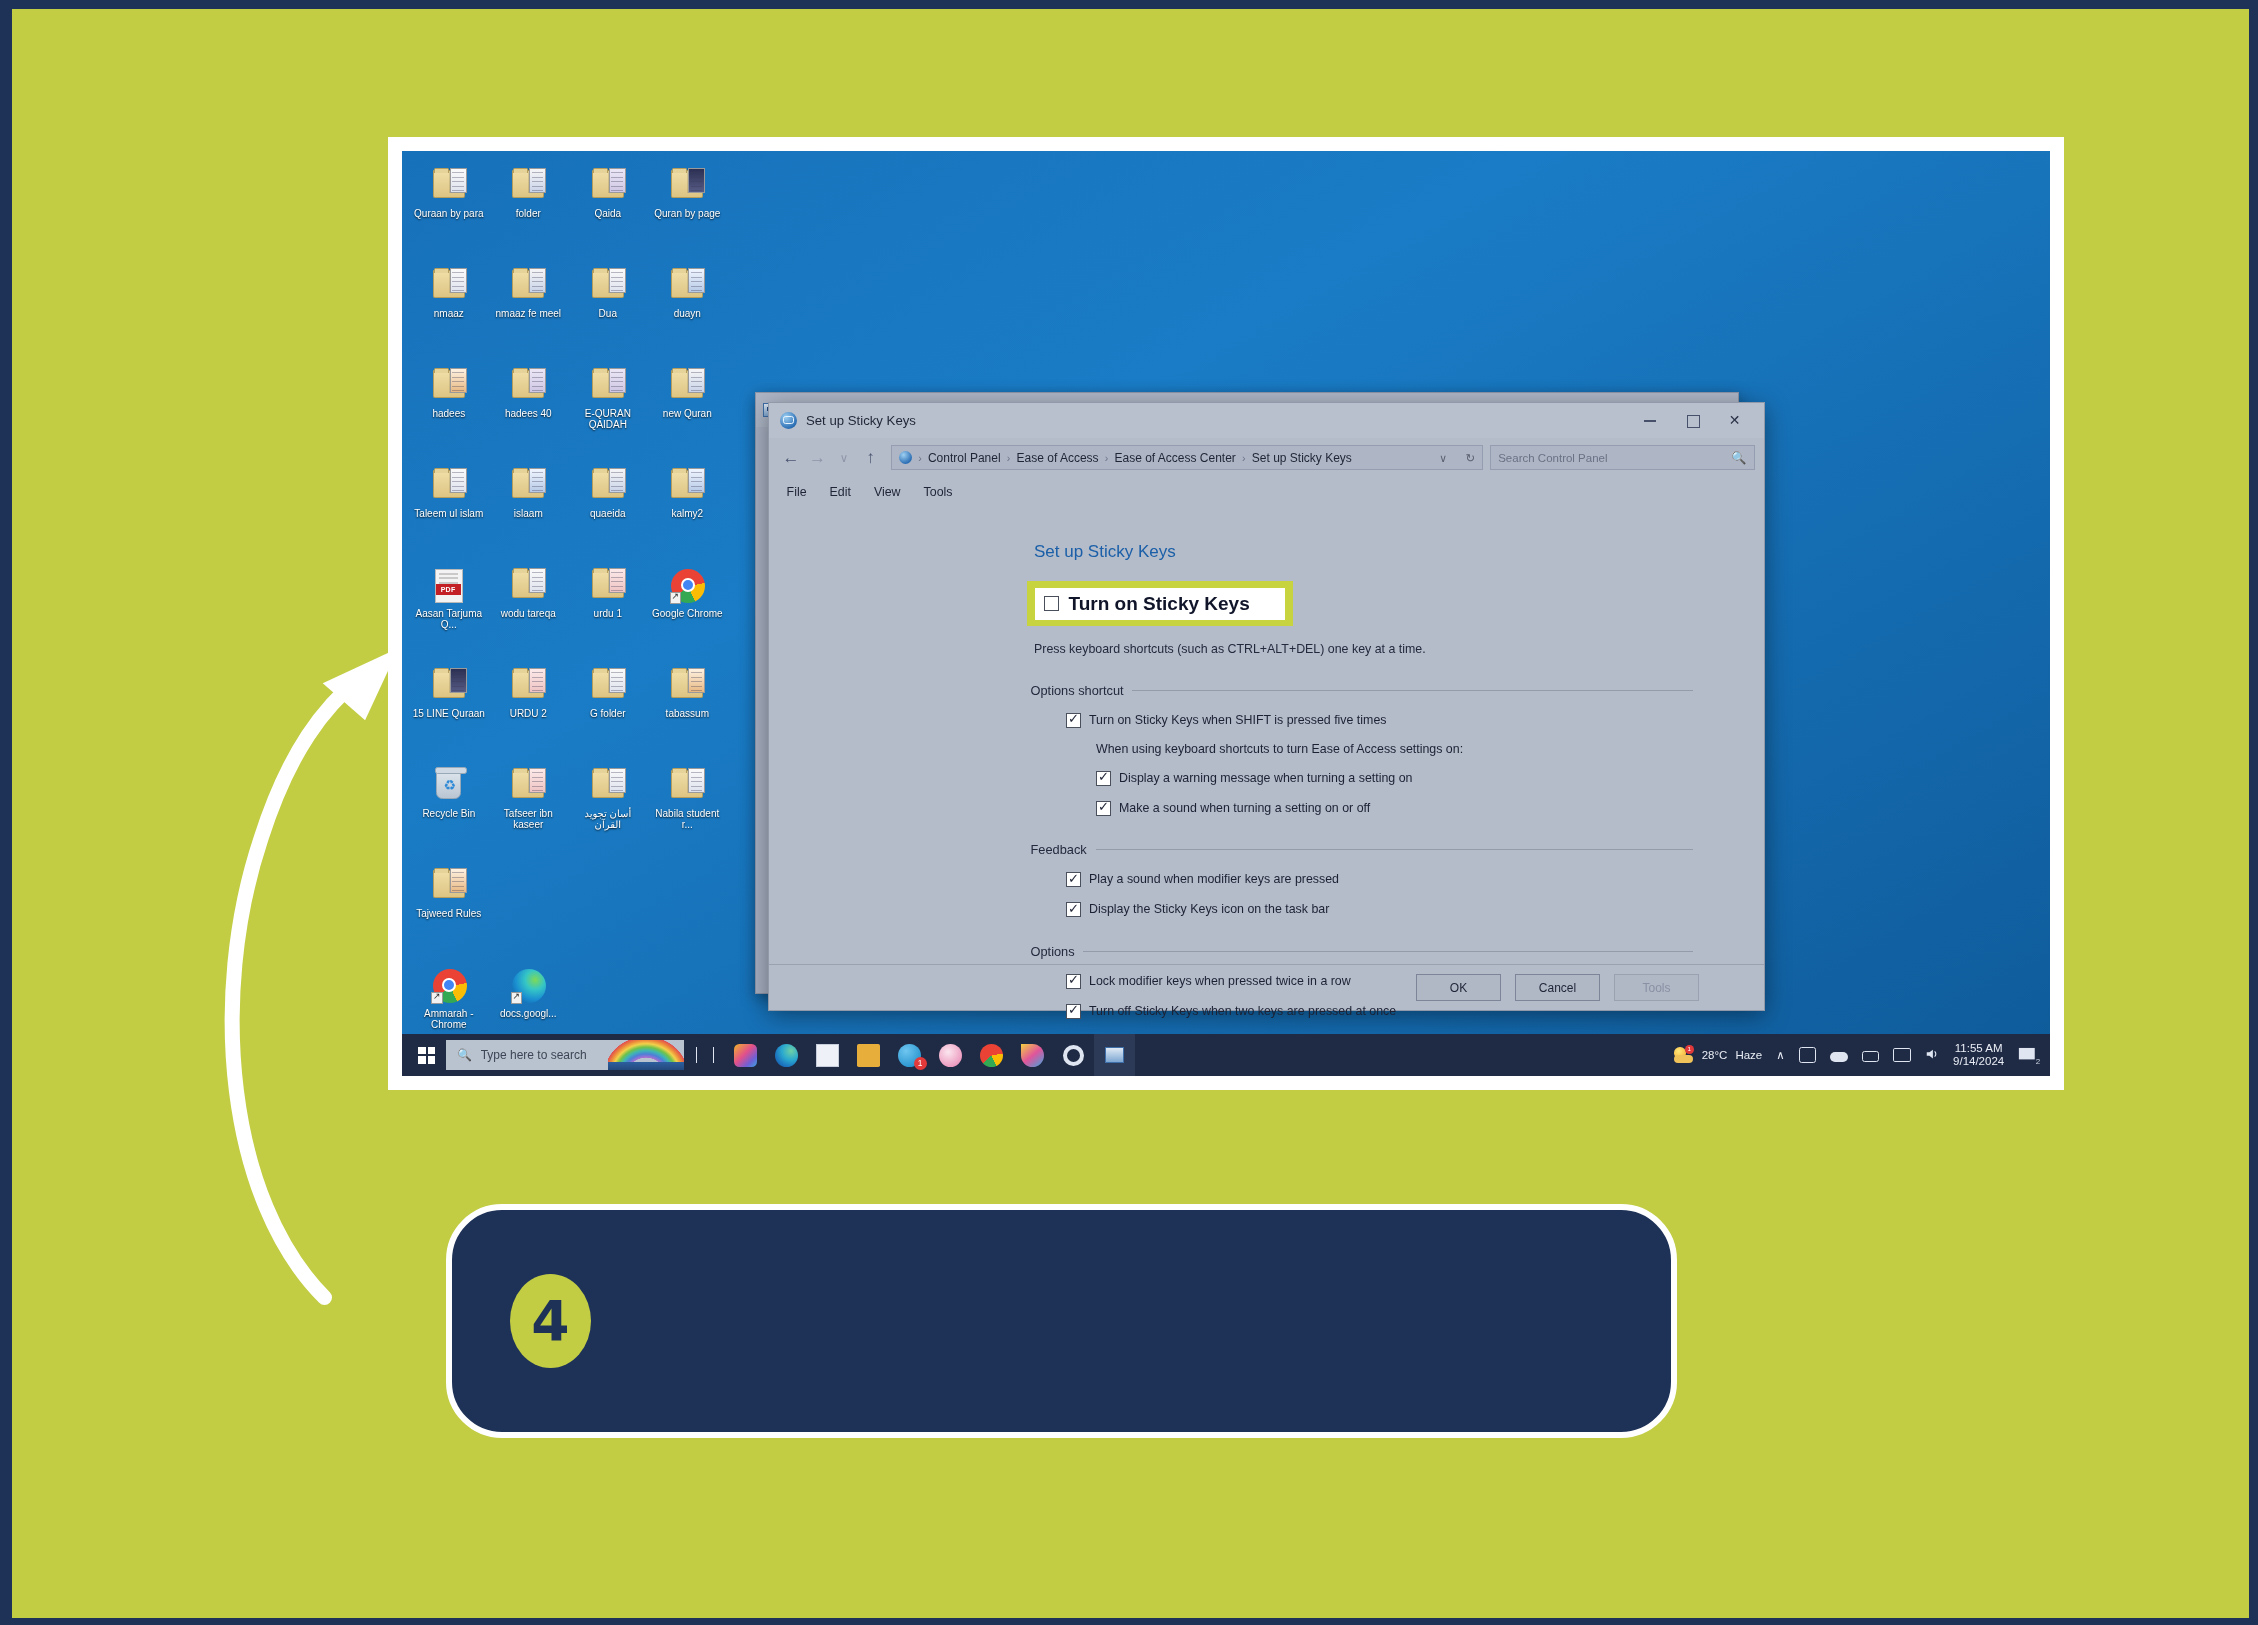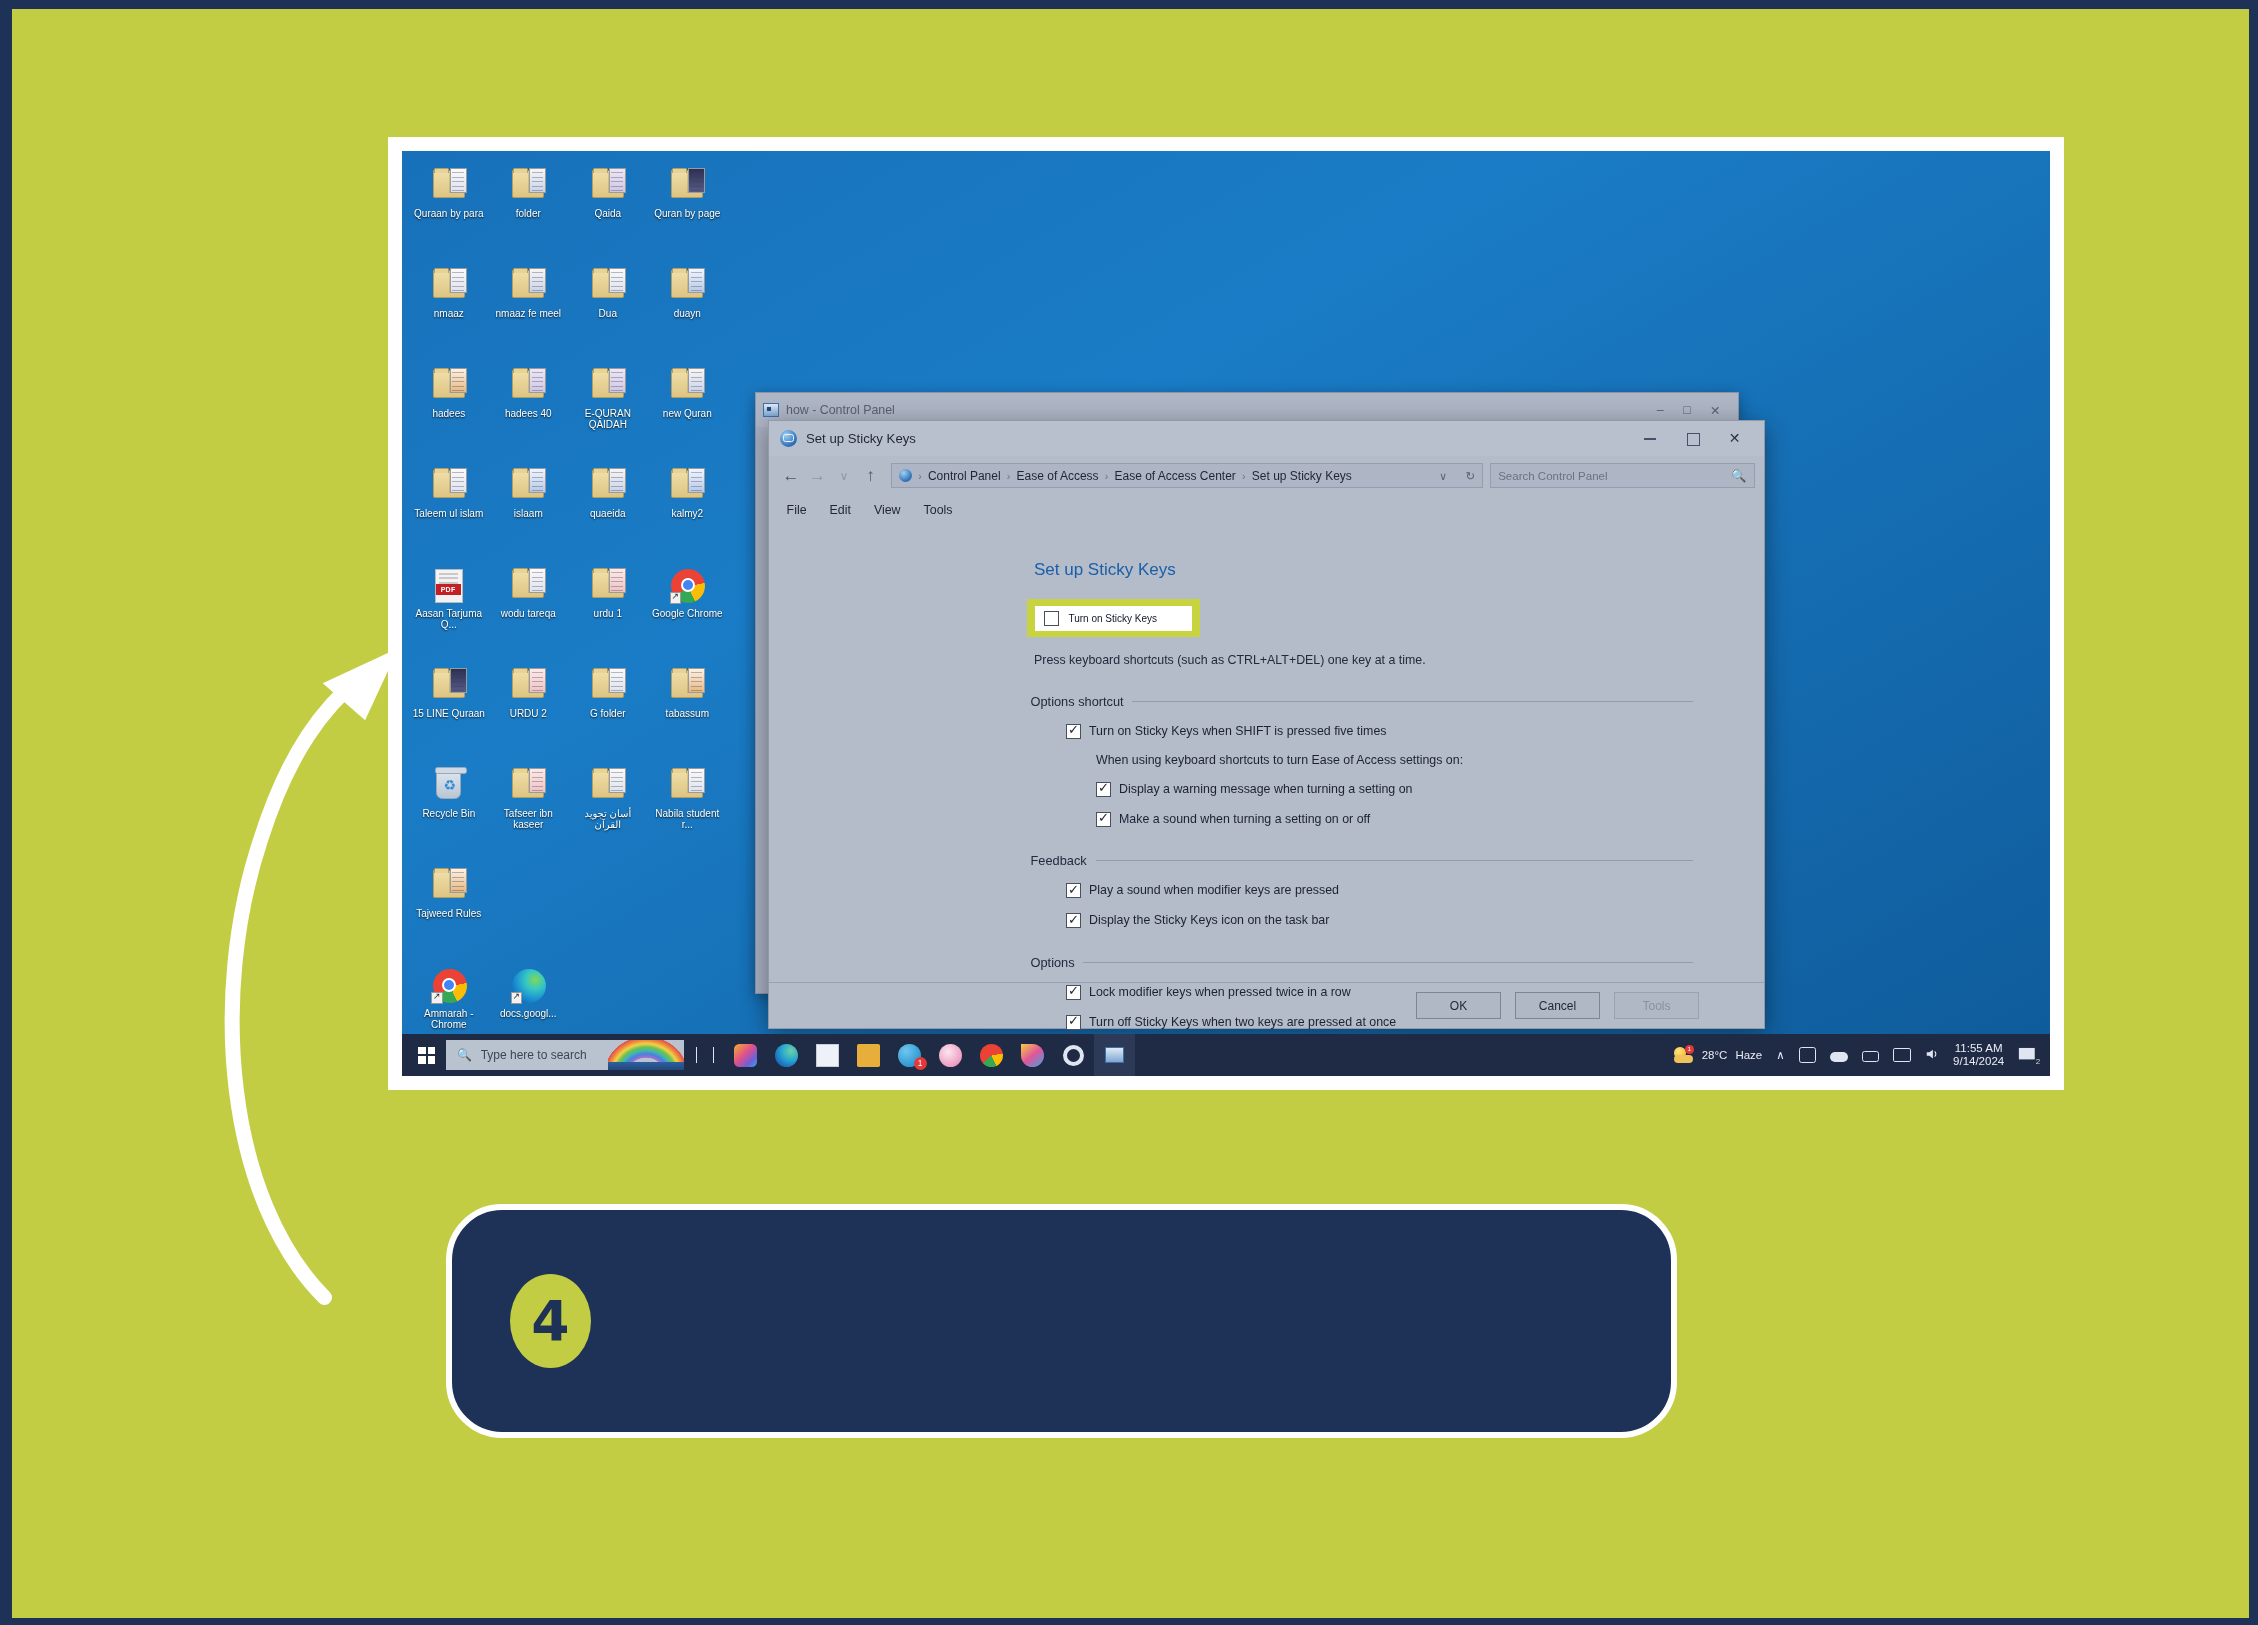--- a/index.html
+++ b/index.html
@@ -157,21 +157,21 @@
   #cp-title-text { font-size: 12.4px; color: #5b6071; }
   #cp-winbtns { margin-left:auto; display:flex; gap:19.4px; padding-right:10.6px; color:#5b6071; font-size:12.4px; }
   #cp-addr { height: 37px; display:flex; align-items:center; gap:12.4px; padding: 0 10.6px; color:#5b6071; font-size:13.2px; }
   #cp-menu { height: 28px; display:flex; align-items:center; gap:19.4px; padding: 0 14px; font-size:12.4px; color:#2b3349; }
   #cp-side { position:absolute; left:0; top:99px; width:53px; bottom:0; }
   .cp-side-dot { width:19.4px; height:19.4px; margin:23px auto; border-radius:50%; opacity:.55; }
 
   
   #sk {
     position: absolute;
-    left: 366px; top: 269px;
+    left: 366px; top: 251px;
     width: 997px; height: 609px;
     background: #b4bbc9;
     border: 0.9px solid #9299a8;
     box-shadow: 0 5.3px 23px rgba(0,0,0,.40);
   }
   #sk-title {
     height: 35px; display:flex; align-items:center; gap: 8.8px; padding: 0 10.6px;
     background: #b9c0cd;
   }
   .sk-ico {
@@ -224,21 +224,21 @@
     background:#ffffff; padding: 5.3px 35px 5.3px 8.8px;
     display:flex; align-items:center; gap:9.7px;
   }
   .cbox {
     width: 15px; height: 15px; background:#fff; border:1.3px solid #4a4f5c;
     flex:none; position:relative;
   }
   .cbox.checked:after {
     content:"\2713"; position:absolute; left:0.9px; top:-2.6px; font-size:13.2px; color:#1f2536;
   }
-  #hl-label { font-size: 10px; font-weight: normal; color:#11152a; white-space:nowrap; }
+  #hl-label { font-size: 19px; font-weight: bold; color:#11152a; white-space:nowrap; }
 
   #hint { margin-top: 16px; font-size: 12.4px; color:#232a3d; }
 
   .grp { margin-top: 26.5px; }
   .grp-head { display:flex; align-items:center; gap:8.8px; font-size:12.8px; color:#232a3d; margin-left:-3.5px; }
   .grp-head .rule { flex:1; height:0.9px; background:#949bab; margin-right: 71px; }
   .opt { display:flex; align-items:flex-start; gap:8px; margin-top: 15px; font-size: 12.4px; color:#1c2234; }
   .opt.i1 { margin-left: 32px; }
   .opt.i2 { margin-left: 62px; }
   .note { margin-left: 62px; margin-top: 14px; font-size: 12.4px; color:#1c2234; }

